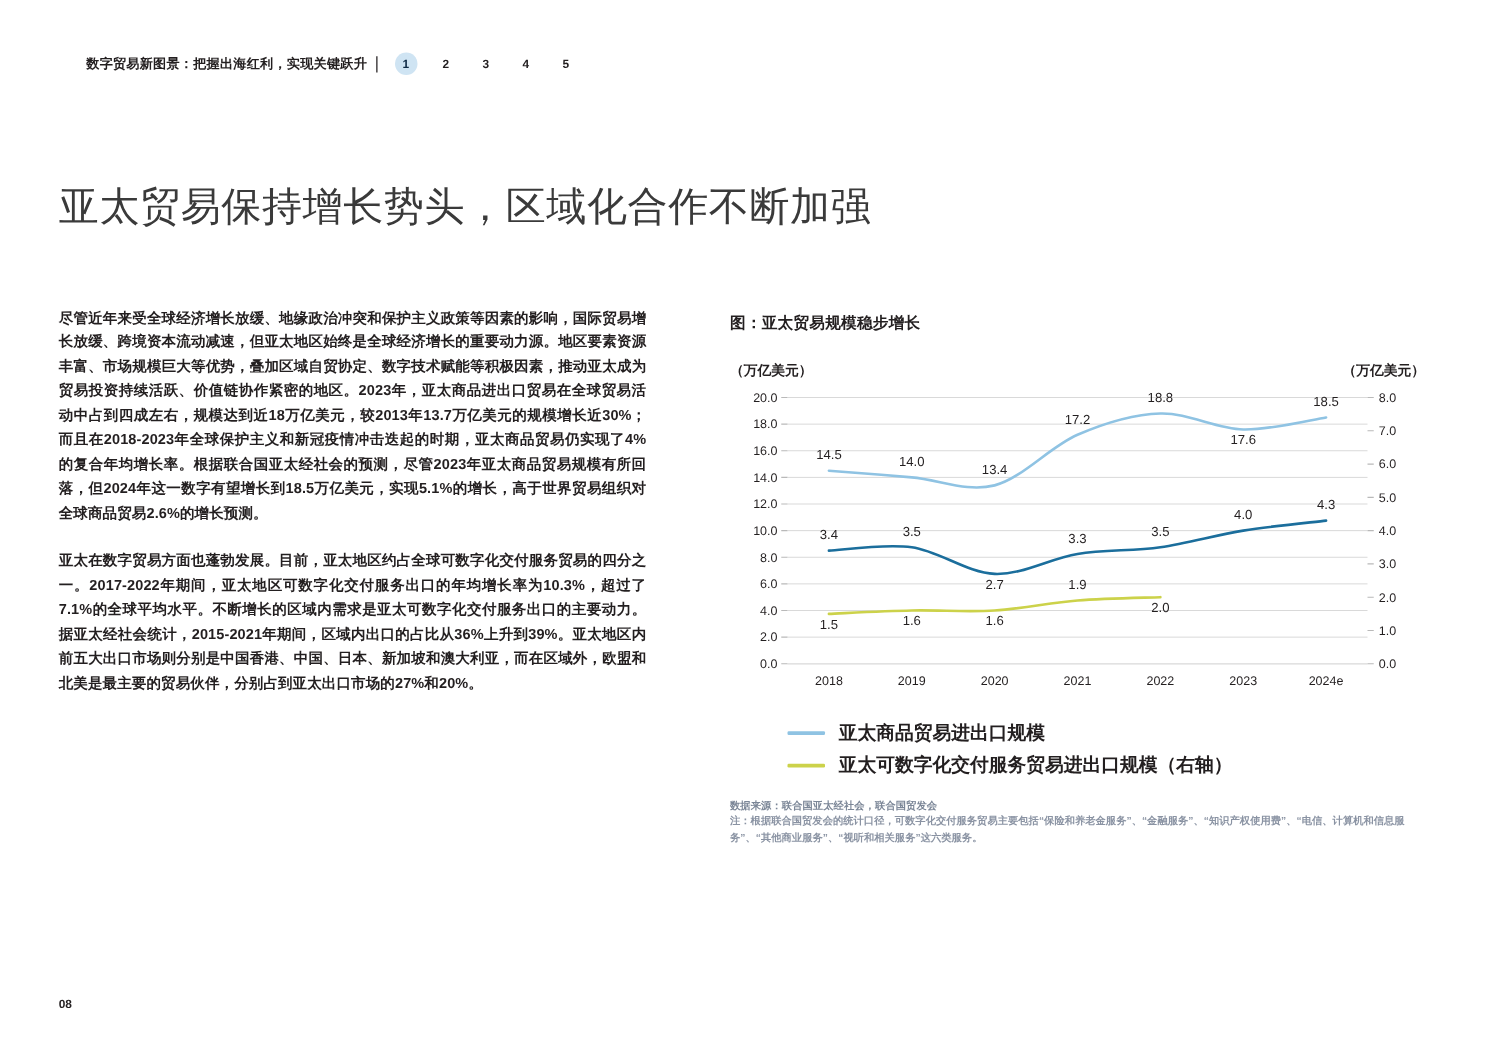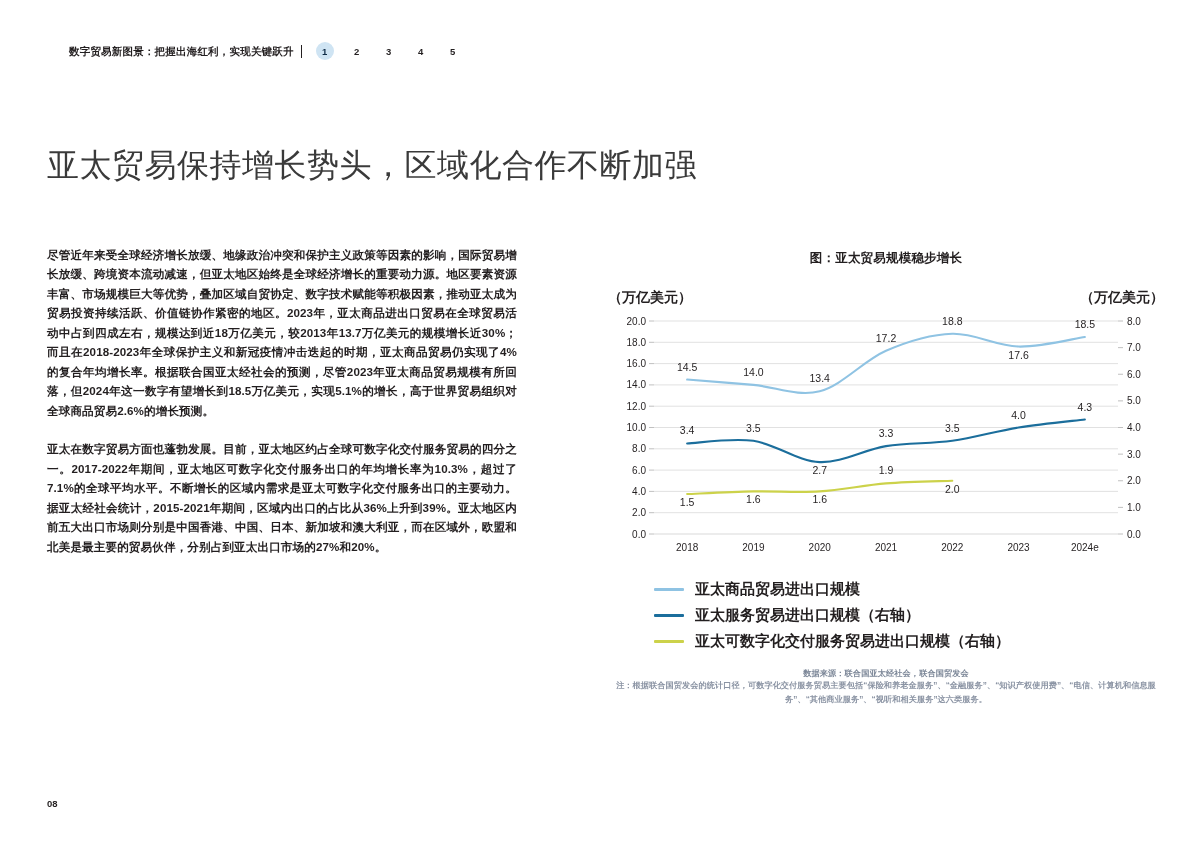--- a/index.html
+++ b/index.html
@@ -91,36 +91,35 @@
     color: #231f20;
     font-weight: bold;
     text-align: justify;
     letter-spacing: 0.1px;
   }
   .body-col p:last-child { margin-bottom: 0; }
 
   
   .figure {
     position: absolute;
-    left: 608px;
+    left: 584px;
     top: 250px;
     width: 556px;
-    text-align: center;
   }
   .figure-title {
     font-size: 12.5px;
     font-weight: bold;
     color: #231f20;
     margin-bottom: 22px;
     letter-spacing: 0.2px;
   }
   .unit-row {
     display: flex;
     justify-content: space-between;
-    font-size: 14px;
+    font-size: 11px;
     color: #231f20;
     margin-bottom: 4px;
     font-weight: bold;
   }
 
   .plot-wrap {
     position: relative;
     width: 556px;
     height: 255px;
   }
@@ -302,24 +301,20 @@
           <text x="344.2857142857143" y="181.75" text-anchor="middle" class="dlabel-text">2.0</text>
         </svg>
     </div>
 
     <div class="legend">
       <div class="legend-item">
         <span class="legend-swatch" id="sw-0" style="background: rgb(143, 195, 227);"></span>
         <span>亚太商品贸易进出口规模</span>
       </div>
       <div class="legend-item">
-        <span class="legend-swatch" id="sw-1" style="background: rgb(27, 110, 156);"></span>
-        <span>亚太服务贸易进出口规模（右轴）</span>
-      </div>
-      <div class="legend-item">
         <span class="legend-swatch" id="sw-2" style="background: rgb(204, 210, 74);"></span>
         <span>亚太可数字化交付服务贸易进出口规模（右轴）</span>
       </div>
     </div>
 
     <div class="source-note">数据来源：联合国亚太经社会，联合国贸发会</div>
     <div class="footnote">注：根据联合国贸发会的统计口径，可数字化交付服务贸易主要包括“保险和养老金服务”、“金融服务”、“知识产权使用费”、“电信、计算机和信息服务”、“其他商业服务”、“视听和相关服务”这六类服务。</div>
   </div>
 
   <div class="folio">08</div>

